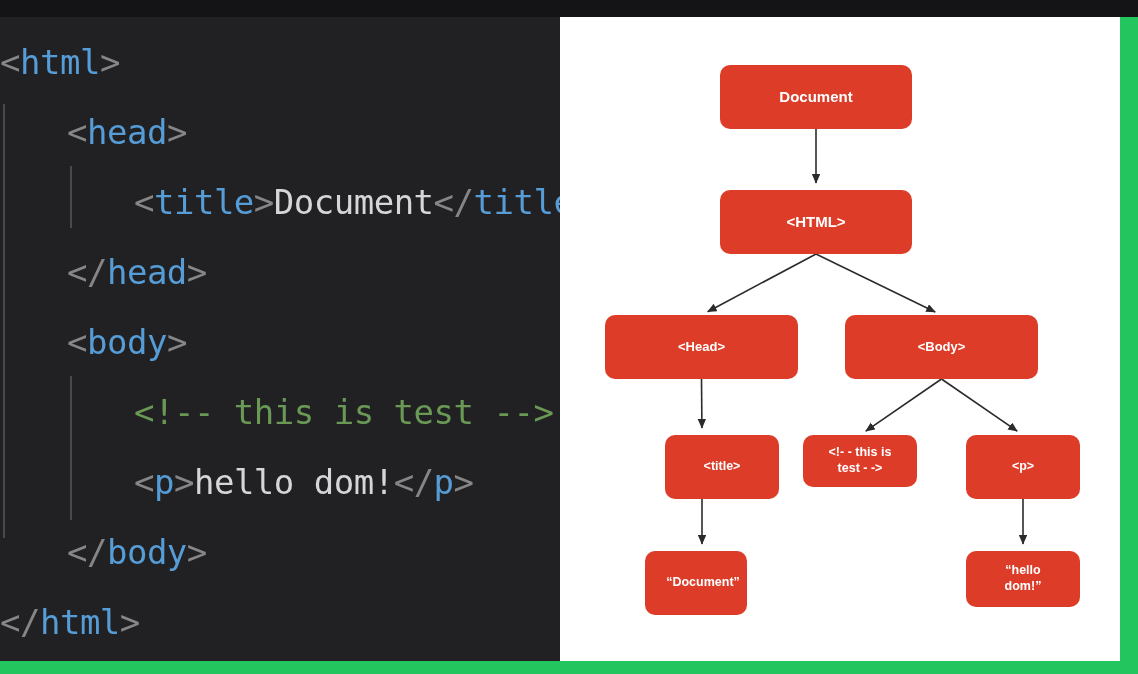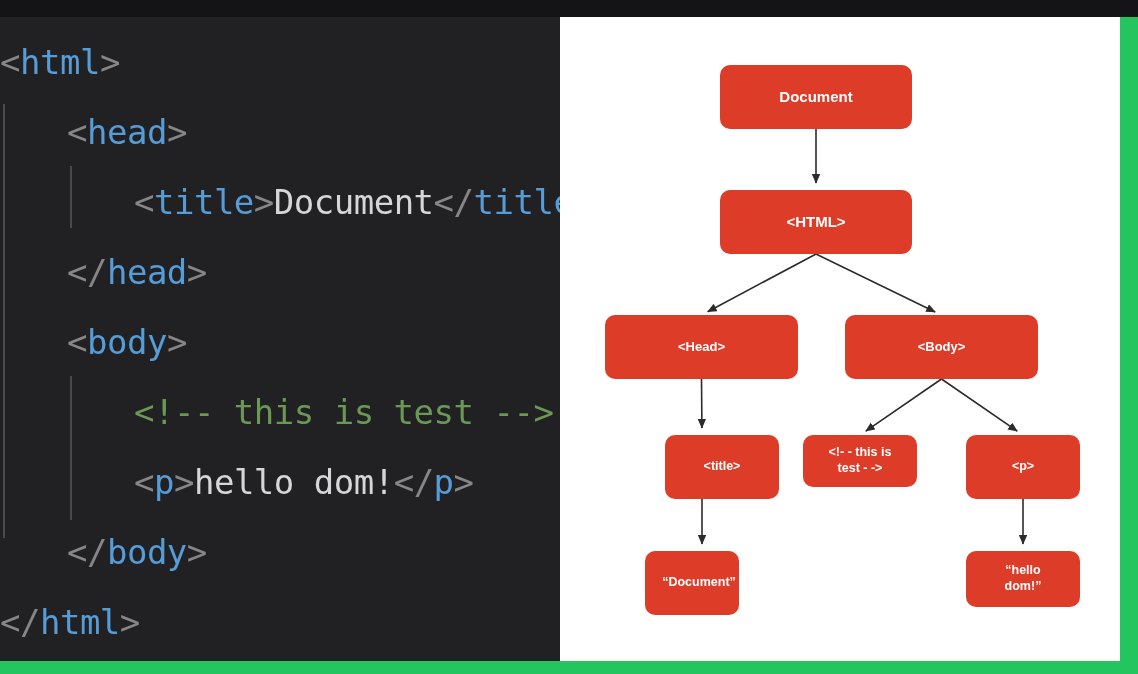--- a/index.html
+++ b/index.html
@@ -112,21 +112,21 @@
         <div class="node n-sm" style="left: 85px; top: 418px; width: 114px; height: 64px; background: rgb(220, 60, 40); color: rgb(255, 255, 255); margin-left: 20px;">
           <span style="white-space: pre-line;">&lt;title&gt;</span>
         </div>
         <div class="node n-sm" style="left: 243px; top: 418px; width: 114px; height: 52px; background: rgb(220, 60, 40); color: rgb(255, 255, 255); align-items: center;">
           <span style="white-space: pre-line;">&lt;!- - this is
 test - -&gt;</span>
         </div>
         <div class="node n-sm" style="left: 406px; top: 418px; width: 114px; height: 64px; background: rgb(220, 60, 40); color: rgb(255, 255, 255);">
           <span style="white-space: pre-line;">&lt;p&gt;</span>
         </div>
-        <div class="node n-sm" style="left: 85px; top: 534px; width: 94px; height: 64px; background: rgb(220, 60, 40); color: rgb(255, 255, 255); padding-left: 14px;">
+        <div class="node n-sm" style="left: 85px; top: 534px; width: 102px; height: 64px; background: rgb(220, 60, 40); color: rgb(255, 255, 255); padding-left: 14px;">
           <span style="white-space: pre-line;">“Document”</span>
         </div>
         <div class="node n-sm" style="left: 406px; top: 534px; width: 114px; height: 56px; background: rgb(220, 60, 40); color: rgb(255, 255, 255);">
           <span style="white-space: pre-line;">“hello
 dom!”</span>
         </div>
       </div>
   </div>
 
 </div>

